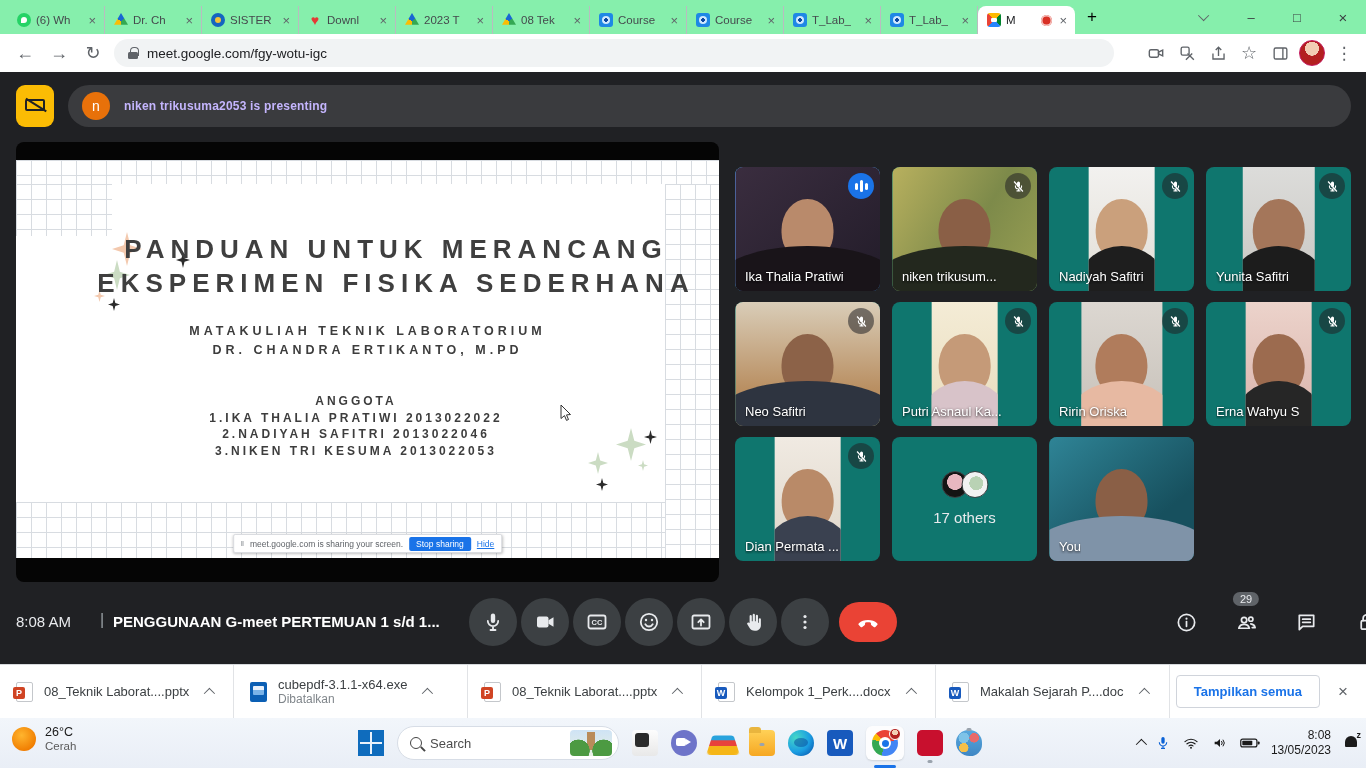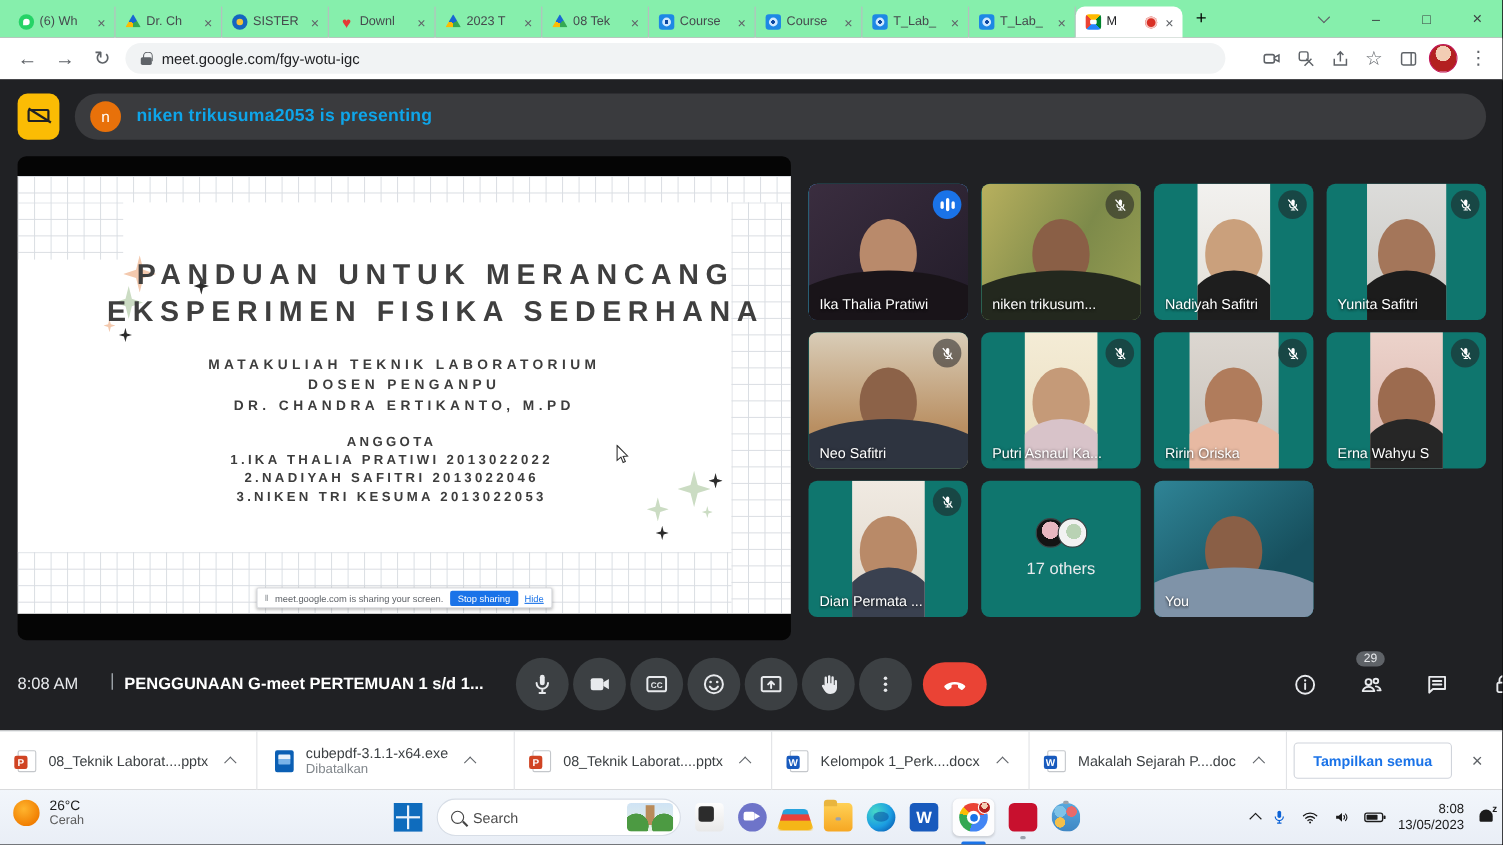--- a/index.html
+++ b/index.html
@@ -48,21 +48,21 @@
   .avatar-btn{width:26px;height:26px;border-radius:50%;background:radial-gradient(circle at 50% 32%,#f2cdb4 0 34%,#b32020 35%);border:1.5px solid #c2185b;}
 
   
   .pagebg{position:absolute;left:0;top:72px;width:1366px;height:592px;background:#202124;}
   .present-off-btn{position:absolute;left:16px;top:85px;width:38px;height:42px;background:#fbbc04;border-radius:9px;display:flex;align-items:center;justify-content:center;}
   .poff{position:relative;width:20px;height:16px;}
   .poff::before{content:"";position:absolute;inset:1px 0 3px 0;border:2px solid #202124;border-radius:2px;}
   .poff::after{content:"";position:absolute;left:-1px;top:6px;width:24px;height:2.4px;background:#202124;transform:rotate(32deg);}
   .banner-pill{position:absolute;left:68px;top:85px;width:1283px;height:42px;background:#3a3b3e;border-radius:21px;display:flex;align-items:center;padding:0 14px;gap:14px;}
   .banner-av{width:28px;height:28px;border-radius:50%;background:#e8710a;color:#fff;font-size:14px;display:flex;align-items:center;justify-content:center;}
-  .banner-text{color:#0ea5e9;font-size:16px;font-weight:600;letter-spacing:.2px;}
+  .banner-text{color:#c4b5fd;font-size:12px;font-weight:600;letter-spacing:.2px;}
 
   
   .presentation{position:absolute;left:16px;top:142px;width:703px;height:440px;background:#050505;border-radius:8px;}
   .slide{position:absolute;left:0;top:18px;width:703px;height:398px;background:#fff;overflow:hidden;}
   .gpaper{position:absolute;background-image:linear-gradient(#ccd1d8 1px,transparent 1px),linear-gradient(90deg,#ccd1d8 1px,transparent 1px);background-size:15px 15px;opacity:.75;}
   .gp-top{left:0;top:0;width:703px;height:24px;}
   .gp-right{right:0;top:24px;width:54px;height:374px;}
   .gp-bottom{left:0;bottom:0;width:649px;height:56px;}
   .gp-tl{left:0;top:24px;width:96px;height:52px;}
   .sparkle{position:absolute;clip-path:polygon(50% 0,61% 39%,100% 50%,61% 61%,50% 100%,39% 61%,0 50%,39% 39%);}
@@ -343,21 +343,20 @@
       <span class="sparkle" style="left:572px;top:292px;width:20px;height:22px;background:#cbdcc3;"></span>
       <span class="sparkle" style="left:580px;top:318px;width:12px;height:13px;background:#2b2b2b;"></span>
       <span class="sparkle" style="left:622px;top:300px;width:10px;height:11px;background:#cbdcc3;"></span>
 
       <div class="slide-title">
         <div>PANDUAN UNTUK MERANCANG</div>
         <div>EKSPERIMEN FISIKA SEDERHANA</div>
       </div>
       <div class="slide-meta" id="slidemeta">
           <div>MATAKULIAH TEKNIK LABORATORIUM</div>
-          <div>DOSEN PENGANPU</div>
           <div>DR. CHANDRA ERTIKANTO, M.PD</div>
         </div>
       <div class="slide-members" id="slidemembers">
           <div>ANGGOTA</div>
           <div>1.IKA THALIA PRATIWI 2013022022</div>
           <div>2.NADIYAH SAFITRI 2013022046</div>
           <div>3.NIKEN TRI KESUMA 2013022053</div>
         </div>
 
       <div class="share-notice">

